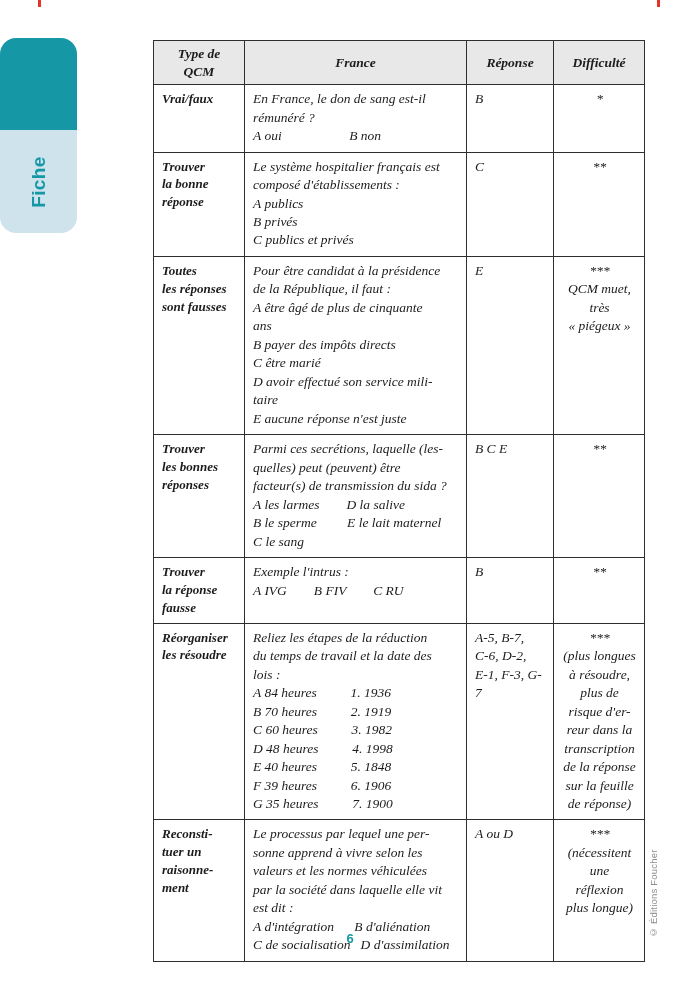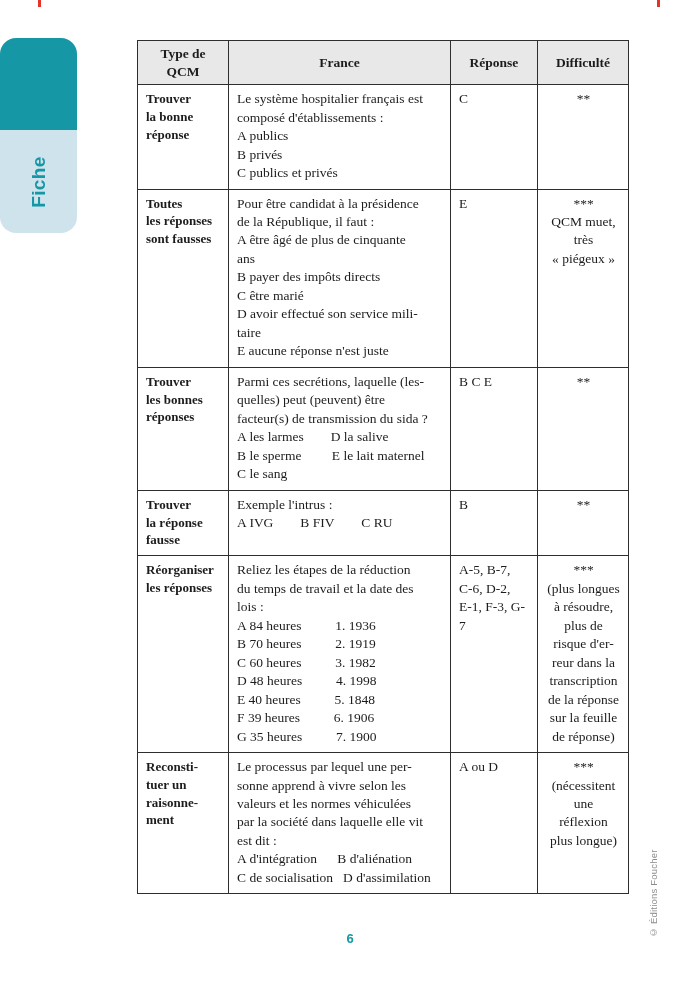--- a/index.html
+++ b/index.html
@@ -31,23 +31,23 @@
   .tab-label {
     transform: rotate(-90deg);
     color: #1697a6;
     font-family: "Liberation Sans", sans-serif;
     font-size: 19px; font-weight: 600; letter-spacing: 0.4px;
     white-space: nowrap;
   }
 
   
   table.qcm {
-    position: absolute; left: 137px; top: 40px;
+    position: absolute; left: 153px; top: 40px;
     width: 491px; border-collapse: collapse; table-layout: fixed;
-    font-size: 13.5px; line-height: 1.37;
+    font-size: 13.5px; line-height: 1.37; font-style: italic;
   }
   table.qcm th, table.qcm td {
     border: 1px solid #2e2e2e;
     vertical-align: top;
     white-space: pre-wrap;
     padding: 5px 7px 6px 8px;
   }
   table.qcm th {
     background: #e8e8e8;
     text-align: center; font-weight: bold;
@@ -100,20 +100,28 @@
     <thead>
       <tr>
         <th>Type de
 QCM</th>
         <th>France</th>
         <th>Réponse</th>
         <th>Difficulté</th>
       </tr>
     </thead>
     <tbody>
+      <tr>
+        <td class="type">Vrai/faux</td>
+        <td class="ex">En France, le don de sang est-il
+rémunéré ?
+A oui                    B non</td>
+        <td class="rep">B</td>
+        <td class="dif">*</td>
+      </tr>
       <tr>
         <td class="type">Trouver
 la bonne
 réponse</td>
         <td class="ex">Le système hospitalier français est
 composé d'établissements :
 A publics
 B privés
 C publics et privés</td>
         <td class="rep">C</td>
@@ -155,21 +163,21 @@
         <td class="type">Trouver
 la réponse
 fausse</td>
         <td class="ex">Exemple l'intrus :
 A IVG        B FIV        C RU</td>
         <td class="rep">B</td>
         <td class="dif">**</td>
       </tr>
       <tr>
         <td class="type">Réorganiser
-les réponses</td>
+les résoudre</td>
         <td class="ex">Reliez les étapes de la réduction
 du temps de travail et la date des
 lois :
 A 84 heures          1. 1936
 B 70 heures          2. 1919
 C 60 heures          3. 1982
 D 48 heures          4. 1998
 E 40 heures          5. 1848
 F 39 heures          6. 1906
 G 35 heures          7. 1900</td>

